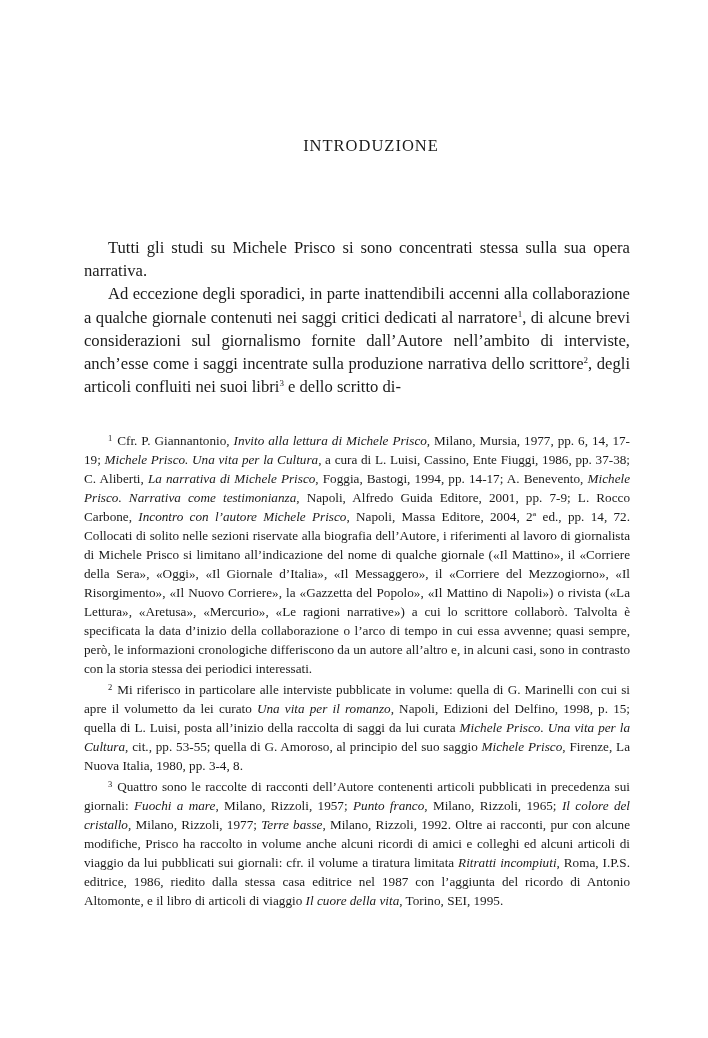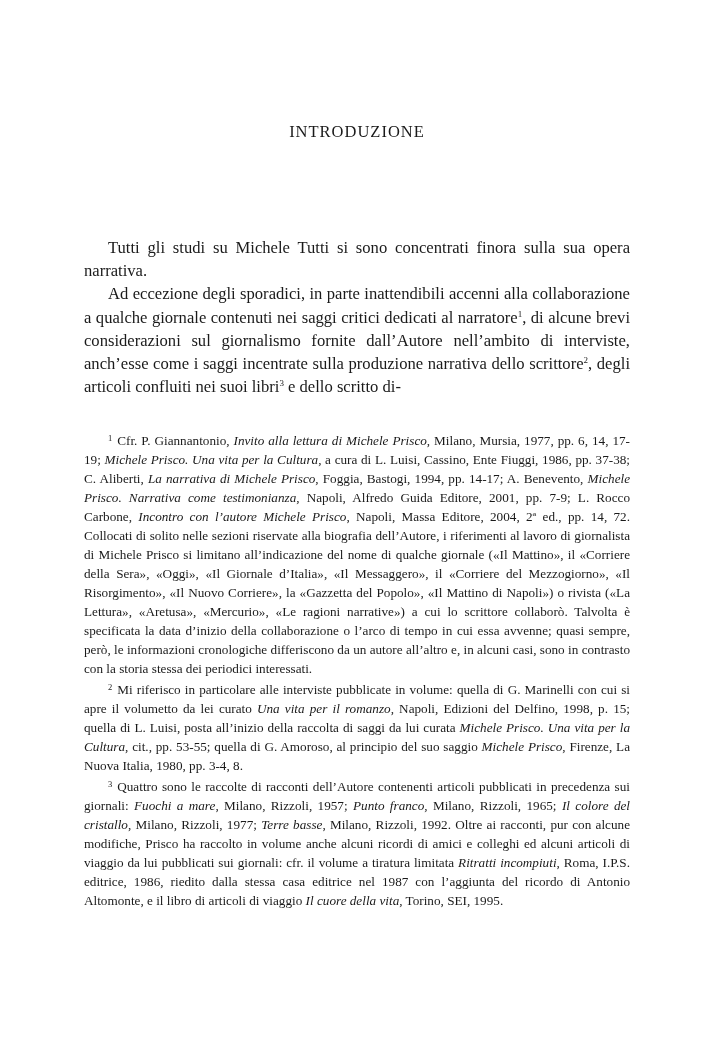--- a/index.html
+++ b/index.html
@@ -3,21 +3,21 @@
   <meta charset="utf-8">
   <style>
     html, body { margin: 0; padding: 0; background: #ffffff; }
     body { width: 708px; height: 1038px; position: relative; overflow: hidden; }
     .page {
       position: absolute; left: 84px; top: 0; width: 546px;
       font-family: "Liberation Serif", "DejaVu Serif", serif; color: #1a1a1a;
     }
     .title {
       position: absolute; left: 0; width: 546px; top: 122px;
-      text-align: center; font-size: 16.5px; letter-spacing: 1px; margin: 0; font-weight: normal;
+      text-align: center; font-size: 16.5px; letter-spacing: 1px; margin: 14px; font-weight: normal;
     }
     .body-text {
       position: absolute; left: 0; top: 236px; width: 546px;
       font-size: 16.6px; line-height: 23.2px; text-align: justify; margin: 0;
     }
     .body-text p { margin: 0; text-indent: 24px; }
     .notes {
       position: absolute; left: 0; top: 429px; width: 546px;
       font-size: 13.2px; line-height: 19px; text-align: justify;
     }
@@ -26,21 +26,21 @@
     sup { font-size: 9px; line-height: 0; vertical-align: 6px; }
     i { font-style: italic; }
   </style>
 </head>
 <body>
 
 <div class="page">
   <h1 class="title">INTRODUZIONE</h1>
 
   <div class="body-text">
-    <p>Tutti gli studi su Michele Tutti si sono concentrati finora sulla sua opera narrativa.</p>
+    <p>Tutti gli studi su Michele Prisco si sono concentrati stessa sulla sua opera narrativa.</p>
     <p><span>Ad eccezione degli sporadici, in parte inattendibili accenni alla collaborazione a qualche giornale contenuti nei saggi critici dedicati al narratore</span><sup>1</sup><span>, di alcune brevi considerazioni sul giornalismo fornite dall’Autore nell’ambito di interviste, anch’esse come i saggi incentrate sulla produzione narrativa dello scrittore</span><sup>2</sup><span>, degli articoli confluiti nei suoi libri</span><sup>3</sup><span> e dello scritto di-</span></p>
   </div>
 
   <div class="notes">
     <p><span class="fn-num">1</span><span class="fn-body"><span>Cfr. P. Giannantonio, </span><i>Invito alla lettura di Michele Prisco</i><span>, Milano, Mursia, 1977, pp. 6, 14, 17-19; </span><i>Michele Prisco. Una vita per la Cultura</i><span>, a cura di L. Luisi, Cassino, Ente Fiuggi, 1986, pp. 37-38; C. Aliberti, </span><i>La narrativa di Michele Prisco</i><span>, Foggia, Bastogi, 1994, pp. 14-17; A. Benevento, </span><i>Michele Prisco. Narrativa come testimonianza</i><span>, Napoli, Alfredo Guida Editore, 2001, pp. 7-9; L. Rocco Carbone, </span><i>Incontro con l’autore Michele Prisco</i><span>, Napoli, Massa Editore, 2004, 2ª ed., pp. 14, 72. Collocati di solito nelle sezioni riservate alla biografia dell’Autore, i riferimenti al lavoro di giornalista di Michele Prisco si limitano all’indicazione del nome di qualche giornale («Il Mattino», il «Corriere della Sera», «Oggi», «Il Giornale d’Italia», «Il Messaggero», il «Corriere del Mezzogiorno», «Il Risorgimento», «Il Nuovo Corriere», la «Gazzetta del Popolo», «Il Mattino di Napoli») o rivista («La Lettura», «Aretusa», «Mercurio», «Le ragioni narrative») a cui lo scrittore collaborò. Talvolta è specificata la data d’inizio della collaborazione o l’arco di tempo in cui essa avvenne; quasi sempre, però, le informazioni cronologiche differiscono da un autore all’altro e, in alcuni casi, sono in contrasto con la storia stessa dei periodici interessati.</span></span></p>
     <p><span class="fn-num">2</span><span class="fn-body"><span>Mi riferisco in particolare alle interviste pubblicate in volume: quella di G. Marinelli con cui si apre il volumetto da lei curato </span><i>Una vita per il romanzo</i><span>, Napoli, Edizioni del Delfino, 1998, p. 15; quella di L. Luisi, posta all’inizio della raccolta di saggi da lui curata </span><i>Michele Prisco. Una vita per la Cultura</i><span>, cit., pp. 53-55; quella di G. Amoroso, al principio del suo saggio </span><i>Michele Prisco</i><span>, Firenze, La Nuova Italia, 1980, pp. 3-4, 8.</span></span></p>
     <p><span class="fn-num">3</span><span class="fn-body"><span>Quattro sono le raccolte di racconti dell’Autore contenenti articoli pubblicati in precedenza sui giornali: </span><i>Fuochi a mare</i><span>, Milano, Rizzoli, 1957; </span><i>Punto franco</i><span>, Milano, Rizzoli, 1965; </span><i>Il colore del cristallo</i><span>, Milano, Rizzoli, 1977; </span><i>Terre basse</i><span>, Milano, Rizzoli, 1992. Oltre ai racconti, pur con alcune modifiche, Prisco ha raccolto in volume anche alcuni ricordi di amici e colleghi ed alcuni articoli di viaggio da lui pubblicati sui giornali: cfr. il volume a tiratura limitata </span><i>Ritratti incompiuti</i><span>, Roma, I.P.S. editrice, 1986, riedito dalla stessa casa editrice nel 1987 con l’aggiunta del ricordo di Antonio Altomonte, e il libro di articoli di viaggio </span><i>Il cuore della vita</i><span>, Torino, SEI, 1995.</span></span></p>
   </div>
 </div>
 

